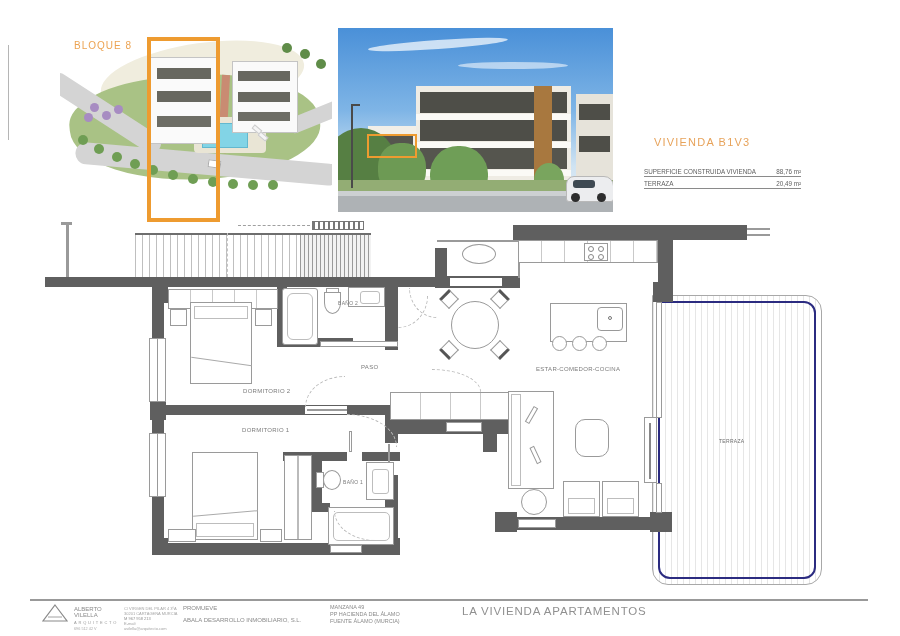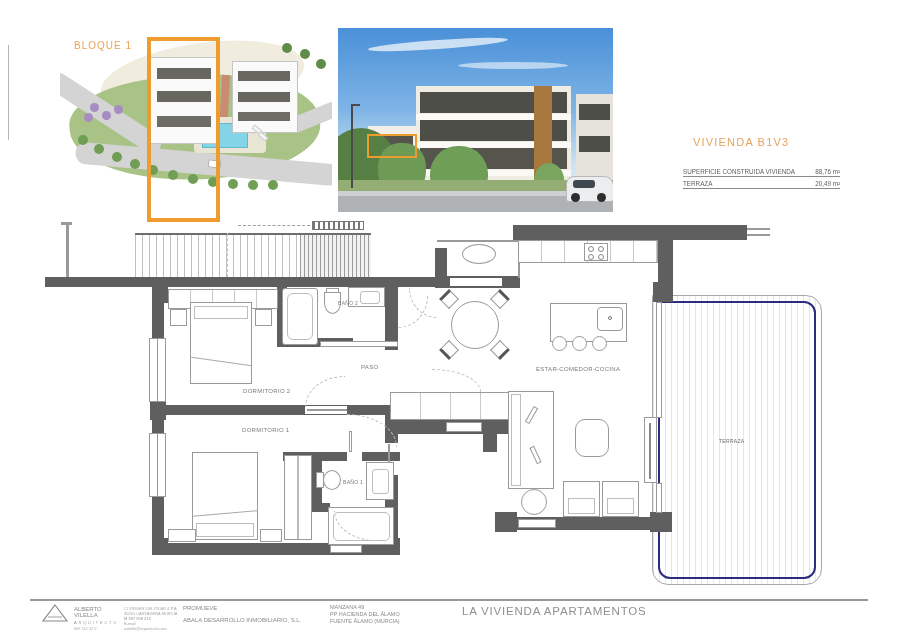--- a/index.html
+++ b/index.html
@@ -70,21 +70,21 @@
     <div class="tr" style="left:256px;top:44px;background:#5f8c48;"></div>
     <div class="sh" style="left:30px;top:88px;"></div>
     <div class="sh" style="left:42px;top:96px;"></div>
     <div class="sh" style="left:24px;top:98px;"></div>
     <div class="sh" style="left:54px;top:90px;"></div>
     <div style="position:absolute;left:148px;top:145px;width:11px;height:6px;background:#fff;border:1px solid #aaa;transform:rotate(8deg);"></div>
     <div style="position:absolute;left:192px;top:112px;width:8px;height:3px;background:#f5f5f5;border:1px solid #ccc;transform:rotate(40deg);"></div>
     <div style="position:absolute;left:198px;top:119px;width:8px;height:3px;background:#f5f5f5;border:1px solid #ccc;transform:rotate(40deg);"></div>
   </div>
 
-  <div class="lbl" style="left:74px;top:40px;font-size:10px;color:#eca352;letter-spacing:1px;">BLOQUE 1</div>
+  <div class="lbl" style="left:74px;top:40px;font-size:10px;color:#eca352;letter-spacing:1px;">BLOQUE 8</div>
   <div style="position:absolute;left:147px;top:37px;width:73px;height:185px;border:4px solid #EE9B30;box-sizing:border-box;"></div>
 
   <div style="position:absolute;left:338px;top:28px;width:275px;height:184px;overflow:hidden;">
     <div style="position:absolute;inset:0;background:linear-gradient(180deg,#4a90d8 0%,#7fb5e6 45%,#cfe3f2 75%,#e8f1f7 100%);"></div>
     <div style="position:absolute;left:30px;top:12px;width:140px;height:9px;background:#fff;opacity:.7;border-radius:50%;transform:rotate(-4deg);"></div>
     <div style="position:absolute;left:120px;top:34px;width:110px;height:7px;background:#fff;opacity:.55;border-radius:50%;"></div>
 
     <div style="position:absolute;left:30px;top:98px;width:48px;height:58px;background:#f2efe8;">
       <div style="position:absolute;left:3px;top:8px;width:42px;height:12px;background:#55554e;"></div>
       <div style="position:absolute;left:3px;top:30px;width:42px;height:12px;background:#55554e;"></div>
@@ -113,21 +113,21 @@
     <div style="position:absolute;left:13px;top:76px;width:2px;height:84px;background:#4a4a4a;"></div>
     <div style="position:absolute;left:13px;top:76px;width:9px;height:2px;background:#4a4a4a;"></div>
     <div style="position:absolute;left:228px;top:148px;width:46px;height:24px;background:#ecedef;border:1px solid #b8b8b8;border-radius:8px 10px 3px 3px;">
       <div style="position:absolute;left:6px;top:3px;width:22px;height:8px;background:#3e4952;border-radius:3px;"></div>
       <div style="position:absolute;left:4px;top:16px;width:9px;height:9px;background:#2d2d2d;border-radius:50%;"></div>
       <div style="position:absolute;left:30px;top:16px;width:9px;height:9px;background:#2d2d2d;border-radius:50%;"></div>
     </div>
   </div>
   <div style="position:absolute;left:367px;top:134px;width:50px;height:24px;border:2.5px solid #EE9B30;box-sizing:border-box;"></div>
 
-  <div style="position:absolute;left:683px;top:136px;width:157px;">
+  <div style="position:absolute;left:644px;top:136px;width:157px;">
     <div style="margin-left:10px;font-size:11px;color:#e7a35b;letter-spacing:1.2px;">VIVIENDA B1V3</div>
     <div style="margin-top:18px;">
       <div style="display:flex;justify-content:space-between;border-bottom:1px solid #8a8a8a;padding:2px 0 1px;font-size:6.3px;color:#5e5e5e;">
         <span>SUPERFICIE CONSTRUIDA VIVIENDA</span>
         <span>88,76 m²</span>
       </div>
       <div style="display:flex;justify-content:space-between;border-bottom:1px solid #8a8a8a;padding:3px 0 1px;font-size:6.3px;color:#5e5e5e;">
         <span>TERRAZA</span>
         <span>20,49 m²</span>
       </div>

